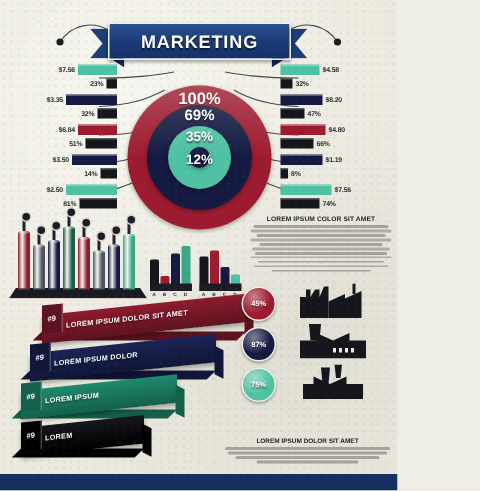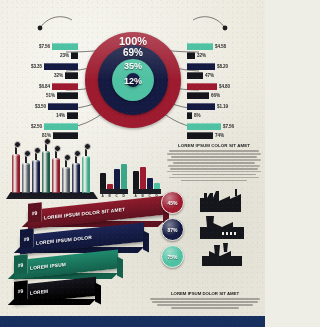--- a/index.html
+++ b/index.html
@@ -68,21 +68,21 @@
     font-size:4.6px;font-weight:bold;color:#2b2b2b;white-space:nowrap;
     letter-spacing:-.1px;
   }
   .lg-bar{height:7px;box-shadow:inset 0 1px 0 rgba(255,255,255,.3);}
   .lg-bar.dark{background:#15151c;}
   #legend-left .lg-row{justify-content:flex-end;}
   #legend-right .lg-row{justify-content:flex-start;}
 
   
   #donut{
-    position:absolute;left:85px;top:32px;width:96px;height:96px;
+    position:absolute;left:85px;top:57px;width:96px;height:96px;
   }
   .ring{
     position:absolute;border-radius:50%;
     display:flex;align-items:flex-start;justify-content:center;
     box-shadow:0 1px 3px rgba(0,0,0,.35);
   }
   #ring1{inset:0;background:#9e1b2f;}
   #ring2{inset:13px;background:#141a42;}
   #ring3{inset:27px;background:#4fc2a3;}
   #ring4{inset:41px;background:#141a42;}
@@ -212,20 +212,29 @@
       <path d="M199,52 C174,52 162,50 150,48"></path>
       <path d="M199,71 C178,70 166,66 156,60"></path>
       <path d="M199,90 C182,90 172,88 162,84"></path>
       <path d="M199,109 C182,108 170,104 160,98"></path>
       <path d="M199,128 C180,126 166,116 154,106"></path>
     </g>
     <circle cx="40" cy="28" r="2.4" fill="#1d1d1d"></circle>
     <circle cx="225" cy="28" r="2.4" fill="#1d1d1d"></circle>
   </svg>
 
+  <div id="ribbon-wrap">
+    <div class="ribbon-tail left"></div>
+    <div class="ribbon-tail right"></div>
+    <div class="ribbon-fold l"></div>
+    <div class="ribbon-fold r"></div>
+    <div id="ribbon">
+      <span id="ribbon-title">MARKETING</span>
+    </div>
+  </div>
 
   <div class="legend-col" id="legend-left">
       <div class="legend-item">
         <div class="lg-row">
           <span class="lg-val">$7.56</span>
           <div class="lg-bar" style="width: 26px; background: rgb(79, 194, 163);"></div>
         </div>
         <div class="lg-row r2">
           <span class="lg-val">23%</span>
           <div class="lg-bar dark" style="width: 7px;"></div>

